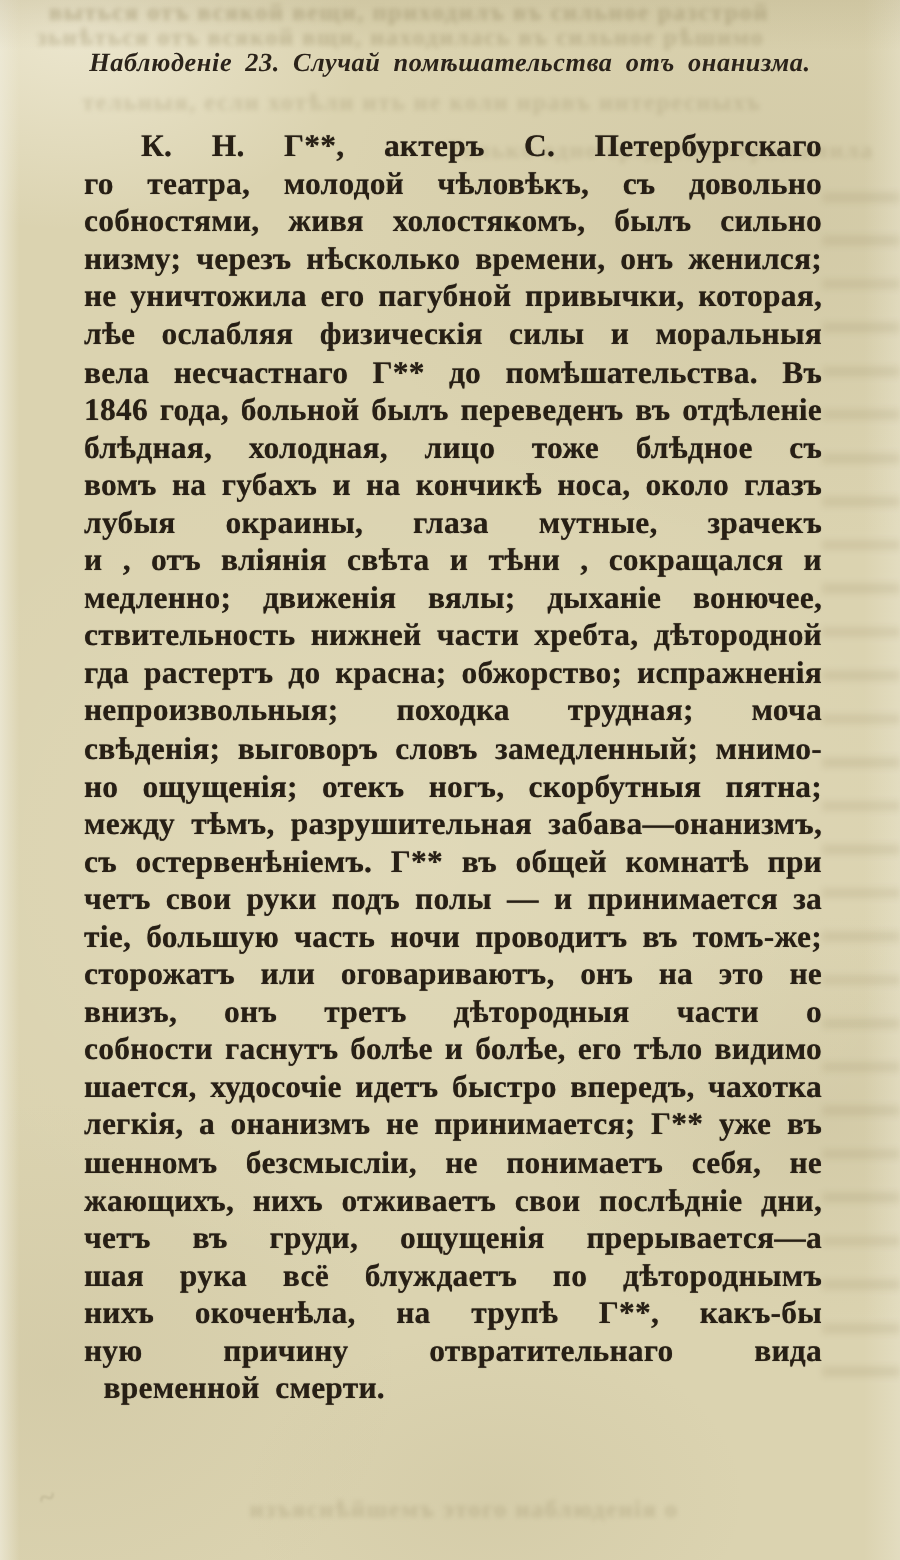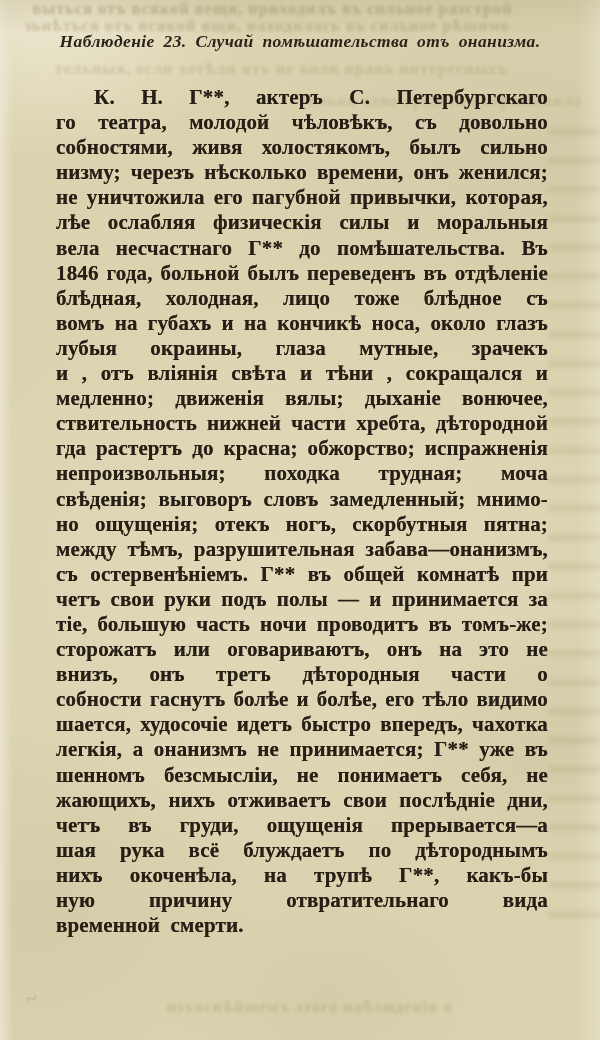--- a/index.html
+++ b/index.html
@@ -87,21 +87,21 @@
     text-shadow: 0 0 0.5px rgba(39,31,21,0.7);
   }
   .text-line {
     height: 25.1px;
     line-height: 25.1px;
     overflow: hidden;
     text-align: justify;
     text-align-last: justify;
   }
   .text-line:first-child { text-indent: 38px; }
-  .text-line:last-child  { text-align-last: left; word-spacing: 5px; }
+  .text-line:last-child  { text-align-last: left; word-spacing: 5px; margin-left: 13px; }
 
   .ink-speck {
     position: absolute;
     top: 148px;
     left: 340px;
     width: 5px;
     height: 4px;
     border-radius: 50% 40% 55% 45%;
     background: #2c251b;
     opacity: 0.9;

